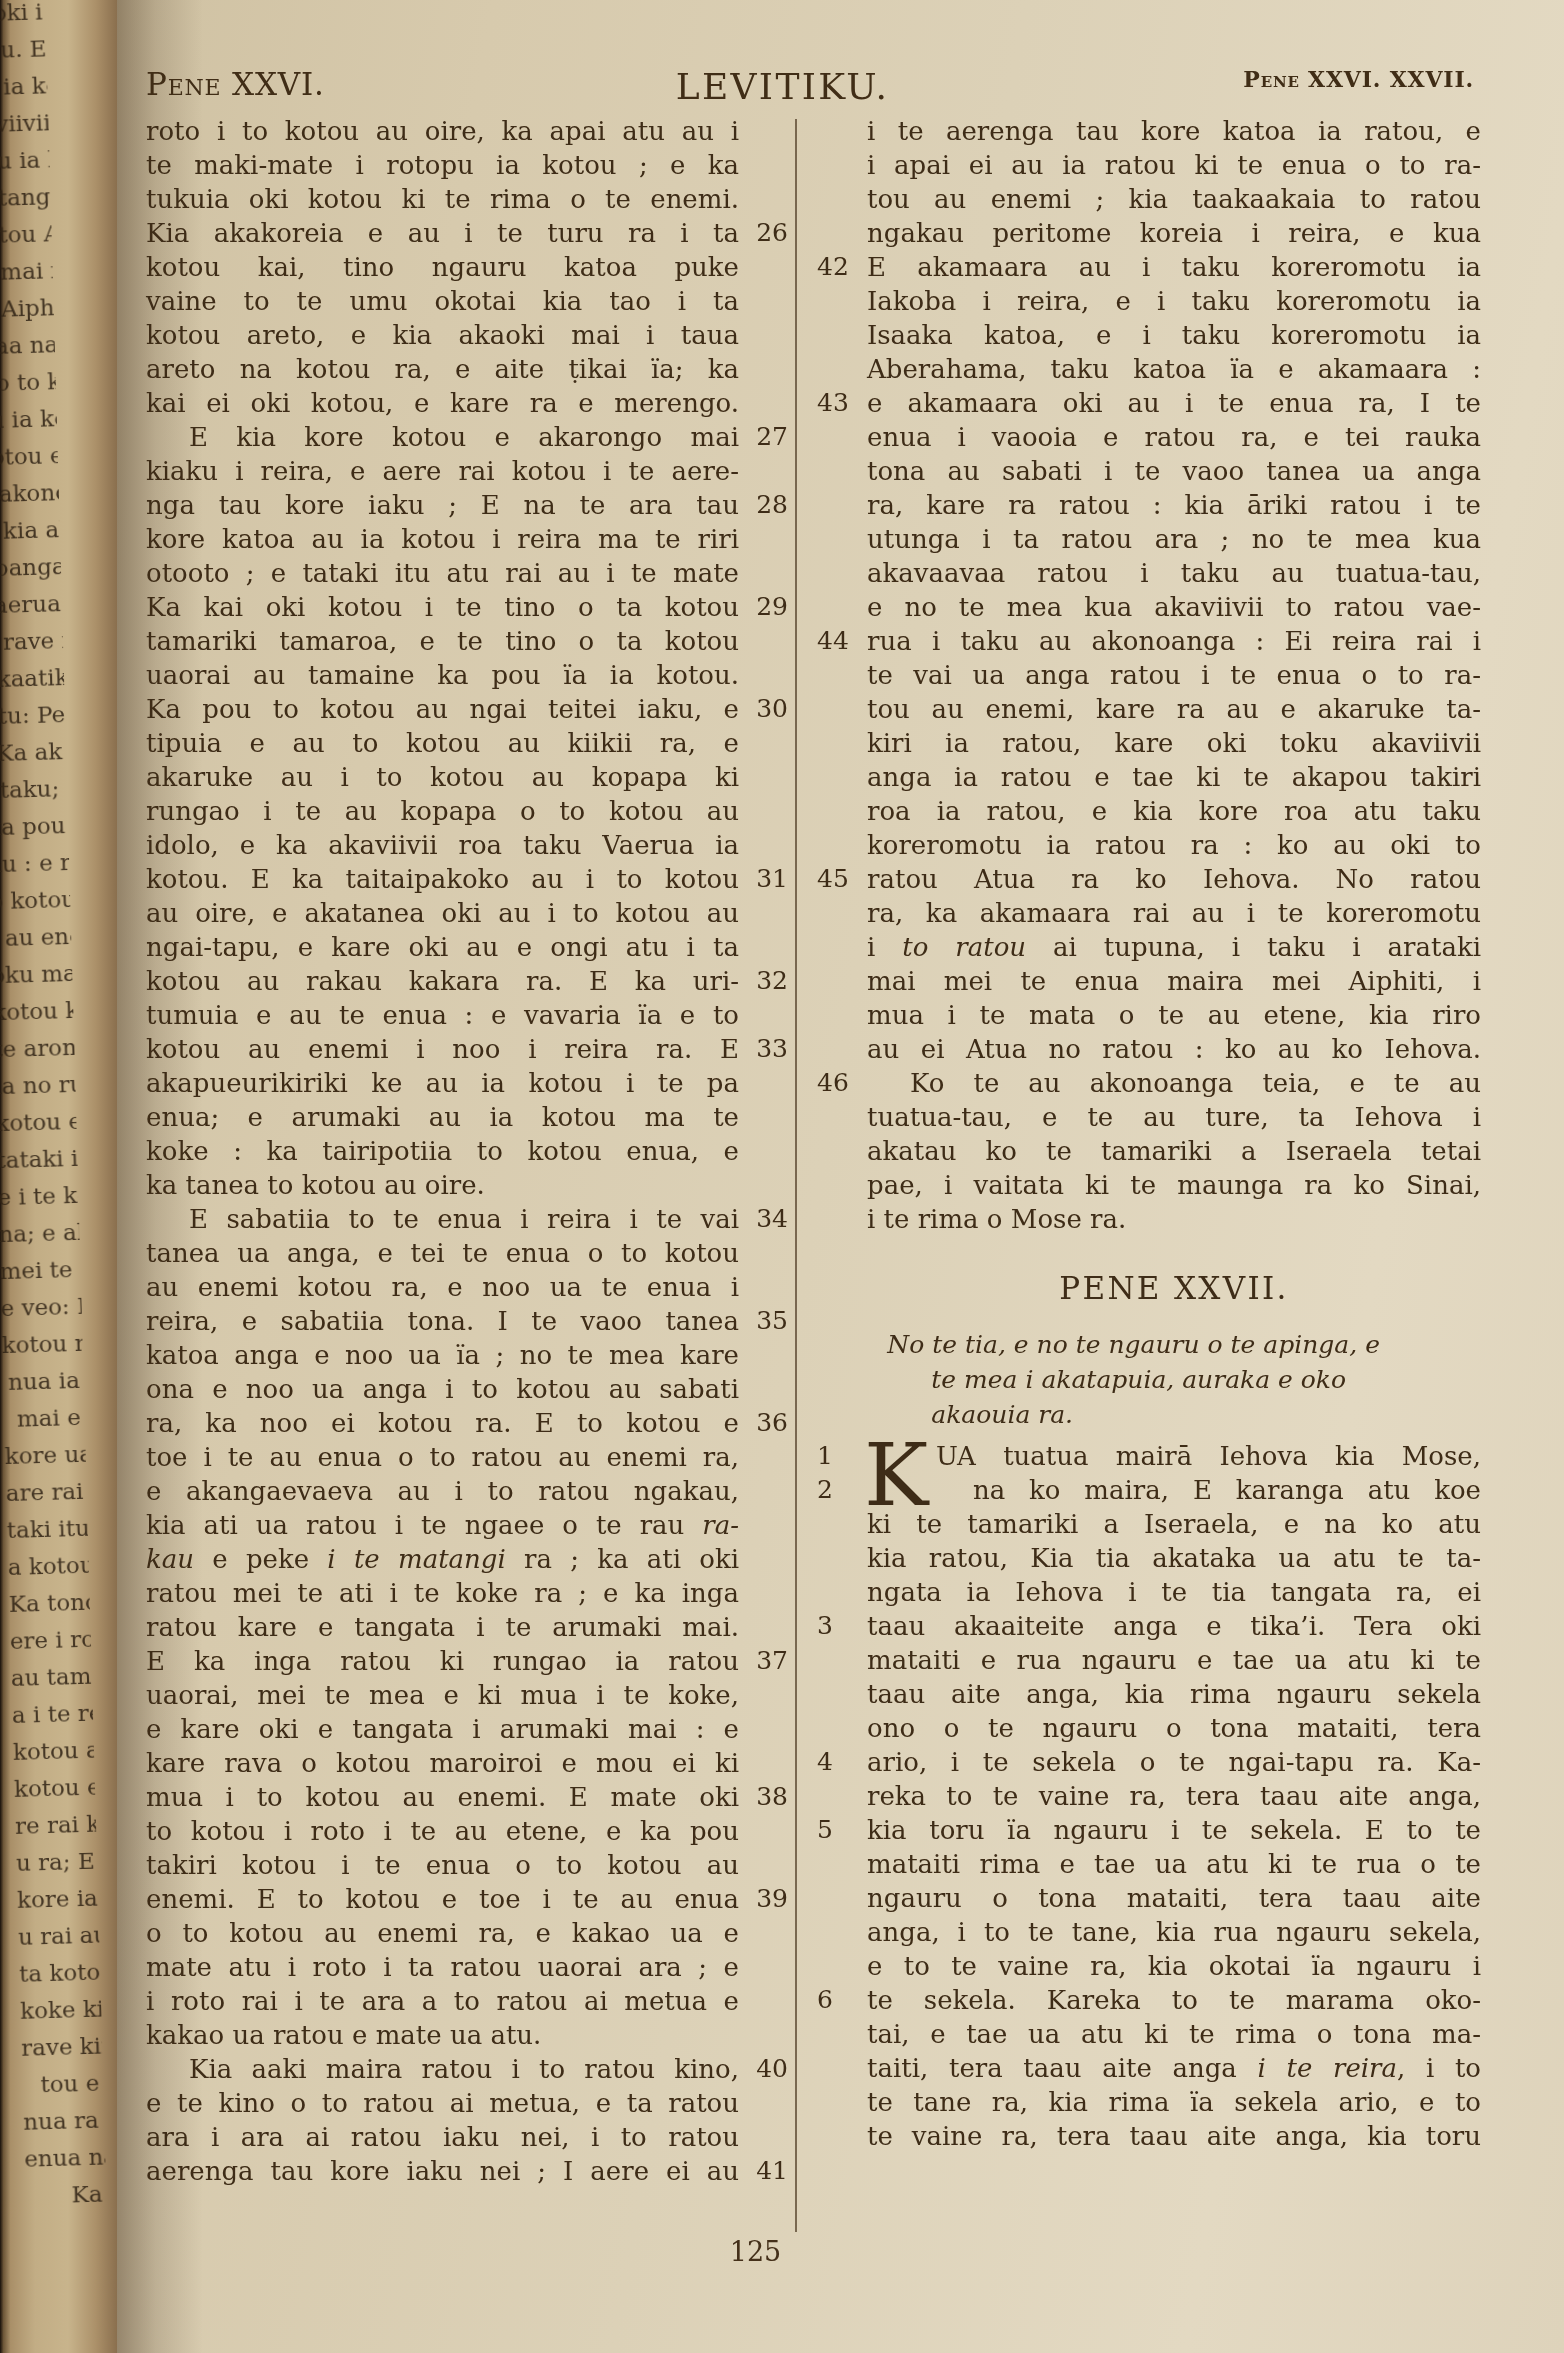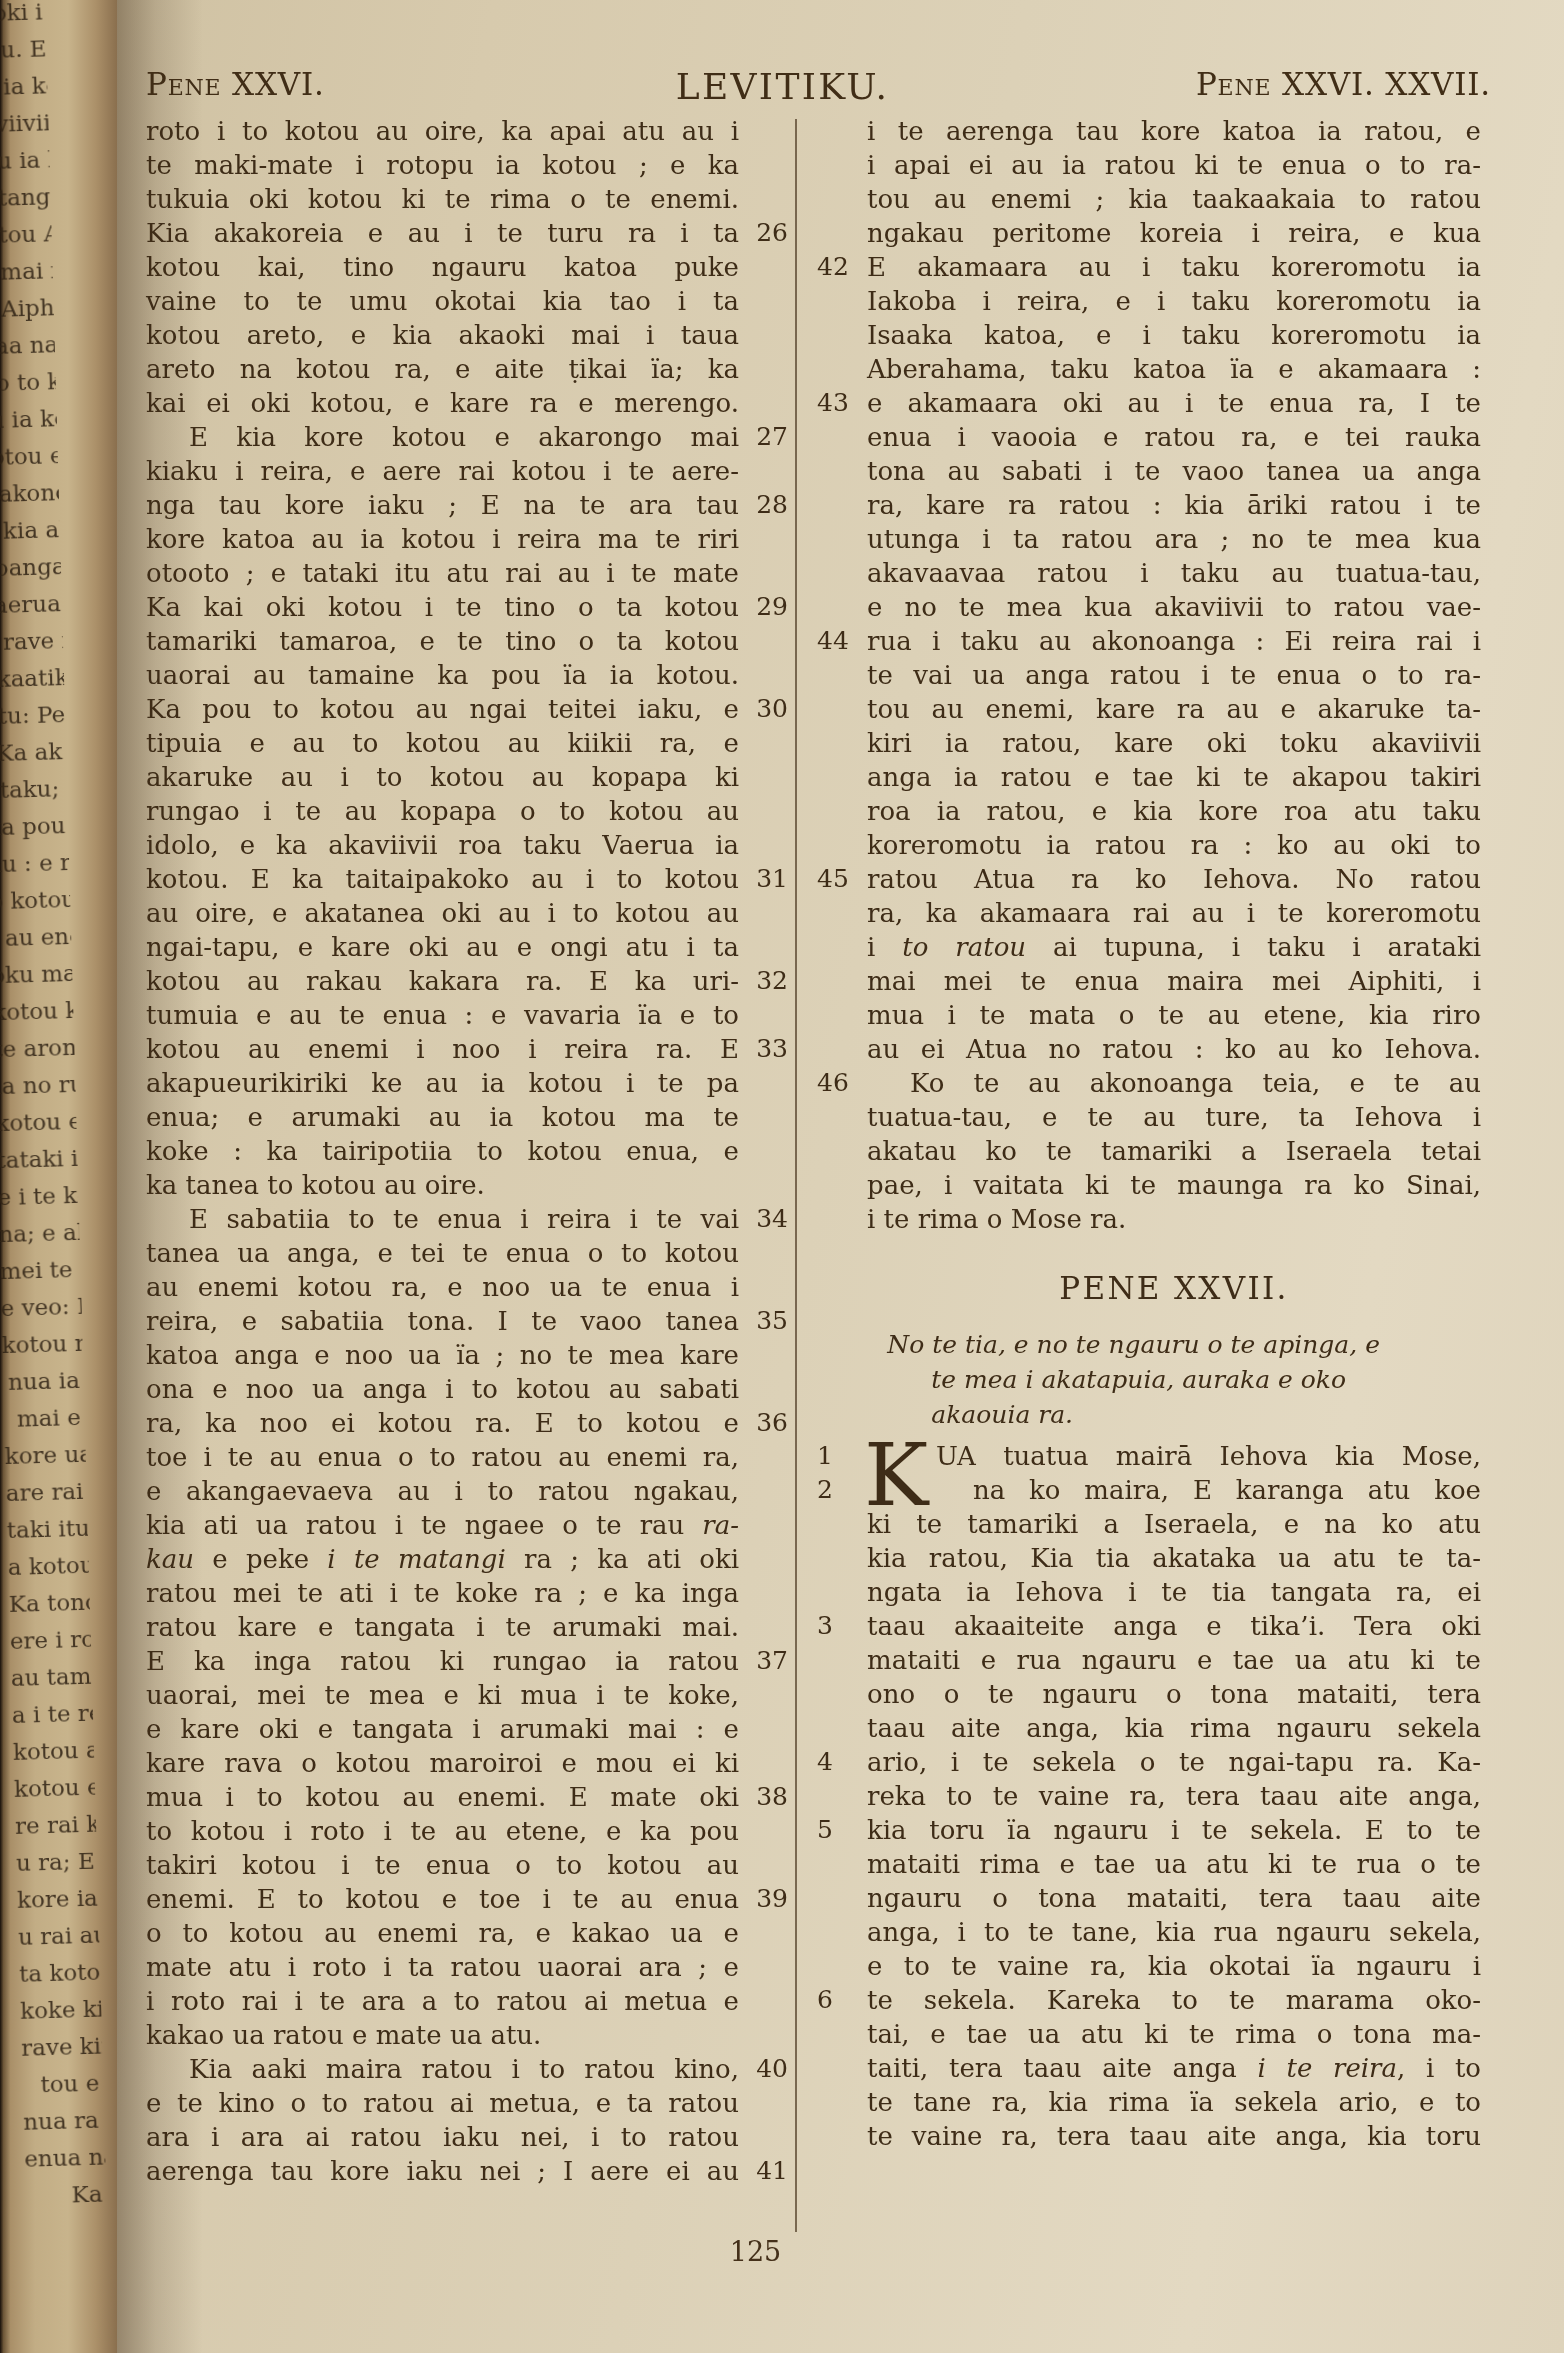--- a/index.html
+++ b/index.html
@@ -27,21 +27,21 @@
     text-align:right;padding-right:3.9px;white-space:nowrap;overflow:hidden;
   }
   .gutter{
     position:absolute;left:117px;top:0;width:86px;height:2354px;pointer-events:none;
     background:linear-gradient(90deg, rgba(70,50,28,.45), rgba(70,50,28,.18) 45%, rgba(70,50,28,0) 100%);
   }
   
   .hdr{position:absolute;top:66px;color:#402d16;}
   .hdr-left{left:146px;font-variant:small-caps;font-size:31px;letter-spacing:0.8px;}
   .hdr-center{left:145px;width:1275px;text-align:center;font-size:36px;letter-spacing:2.3px;}
-  .hdr-right{right:74px;font-variant:small-caps;font-size:31px;letter-spacing:0.8px;}
+  .hdr-right{right:91px;font-variant:small-caps;font-size:22px;letter-spacing:0.8px;font-weight:bold;}
   
   .col-left{position:absolute;left:146px;top:114px;width:593px;}
   .col-right{position:absolute;left:867px;top:114px;width:614px;}
   .divider{position:absolute;left:795px;top:119px;width:1.6px;height:2113px;background:#4e3a24;opacity:.7;}
   .line{
     position:relative;height:34px;line-height:34px;font-size:26px;color:#3e2c17;
     text-align:justify;text-align-last:justify;
   }
   .line.pend{text-align-last:left;}
   .line.indent{padding-left:43px;}
@@ -259,22 +259,22 @@
         <div class="line dcline dc1">UA tuatua mairā Iehova kia Mose,<span class="vnum num-left">1</span></div>
         <div class="line dcline dc2">na ko maira, E karanga atu koe<span class="vnum num-left">2</span></div>
       </div>
   </div>
   <div id="rc-body">
       <div class="line">ki te tamariki a Iseraela, e na ko atu</div>
       <div class="line">kia ratou, Kia tia akataka ua atu te ta-</div>
       <div class="line">ngata ia Iehova i te tia tangata ra, ei</div>
       <div class="line">taau akaaiteite anga e tika’i.   Tera oki<span class="vnum num-left">3</span></div>
       <div class="line">mataiti e rua ngauru e tae ua atu ki te</div>
+      <div class="line">taau aite anga, kia rima ngauru sekela</div>
       <div class="line">ono o te ngauru o tona mataiti, tera</div>
-      <div class="line">taau aite anga, kia rima ngauru sekela</div>
       <div class="line">ario, i te sekela o te ngai-tapu ra.   Ka-<span class="vnum num-left">4</span></div>
       <div class="line">reka to te vaine ra, tera taau aite anga,</div>
       <div class="line">kia toru ïa ngauru i te sekela.  E to te<span class="vnum num-left">5</span></div>
       <div class="line">mataiti rima e tae ua atu ki te rua o te</div>
       <div class="line">ngauru o tona mataiti, tera taau aite</div>
       <div class="line">anga, i to te tane, kia rua ngauru sekela,</div>
       <div class="line">e to te vaine ra, kia okotai ïa ngauru i</div>
       <div class="line">te sekela.   Kareka to te marama oko-<span class="vnum num-left">6</span></div>
       <div class="line">tai, e tae ua atu ki te rima o tona ma-</div>
       <div class="line">taiti, tera taau aite anga <i>i te reira</i>, i to</div>

